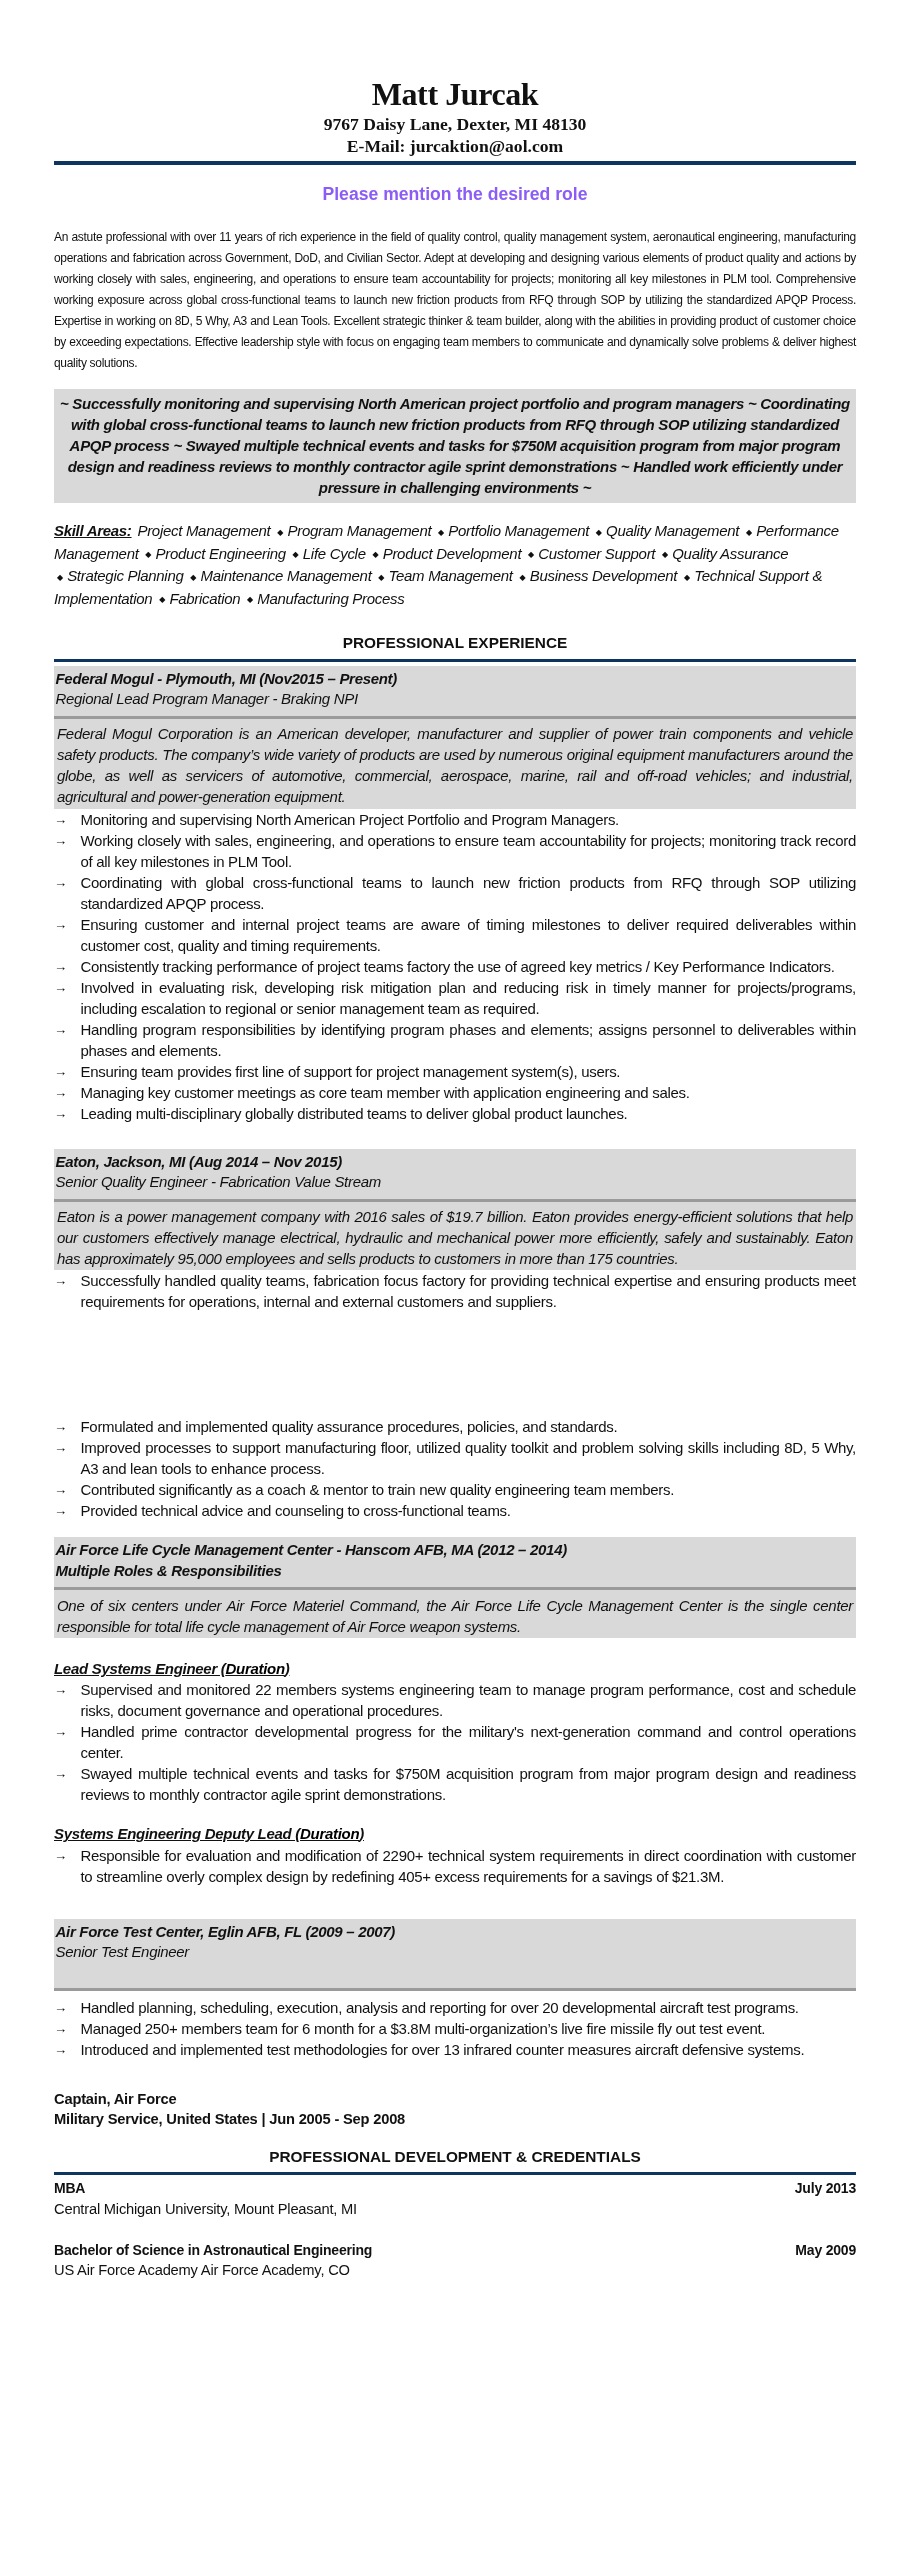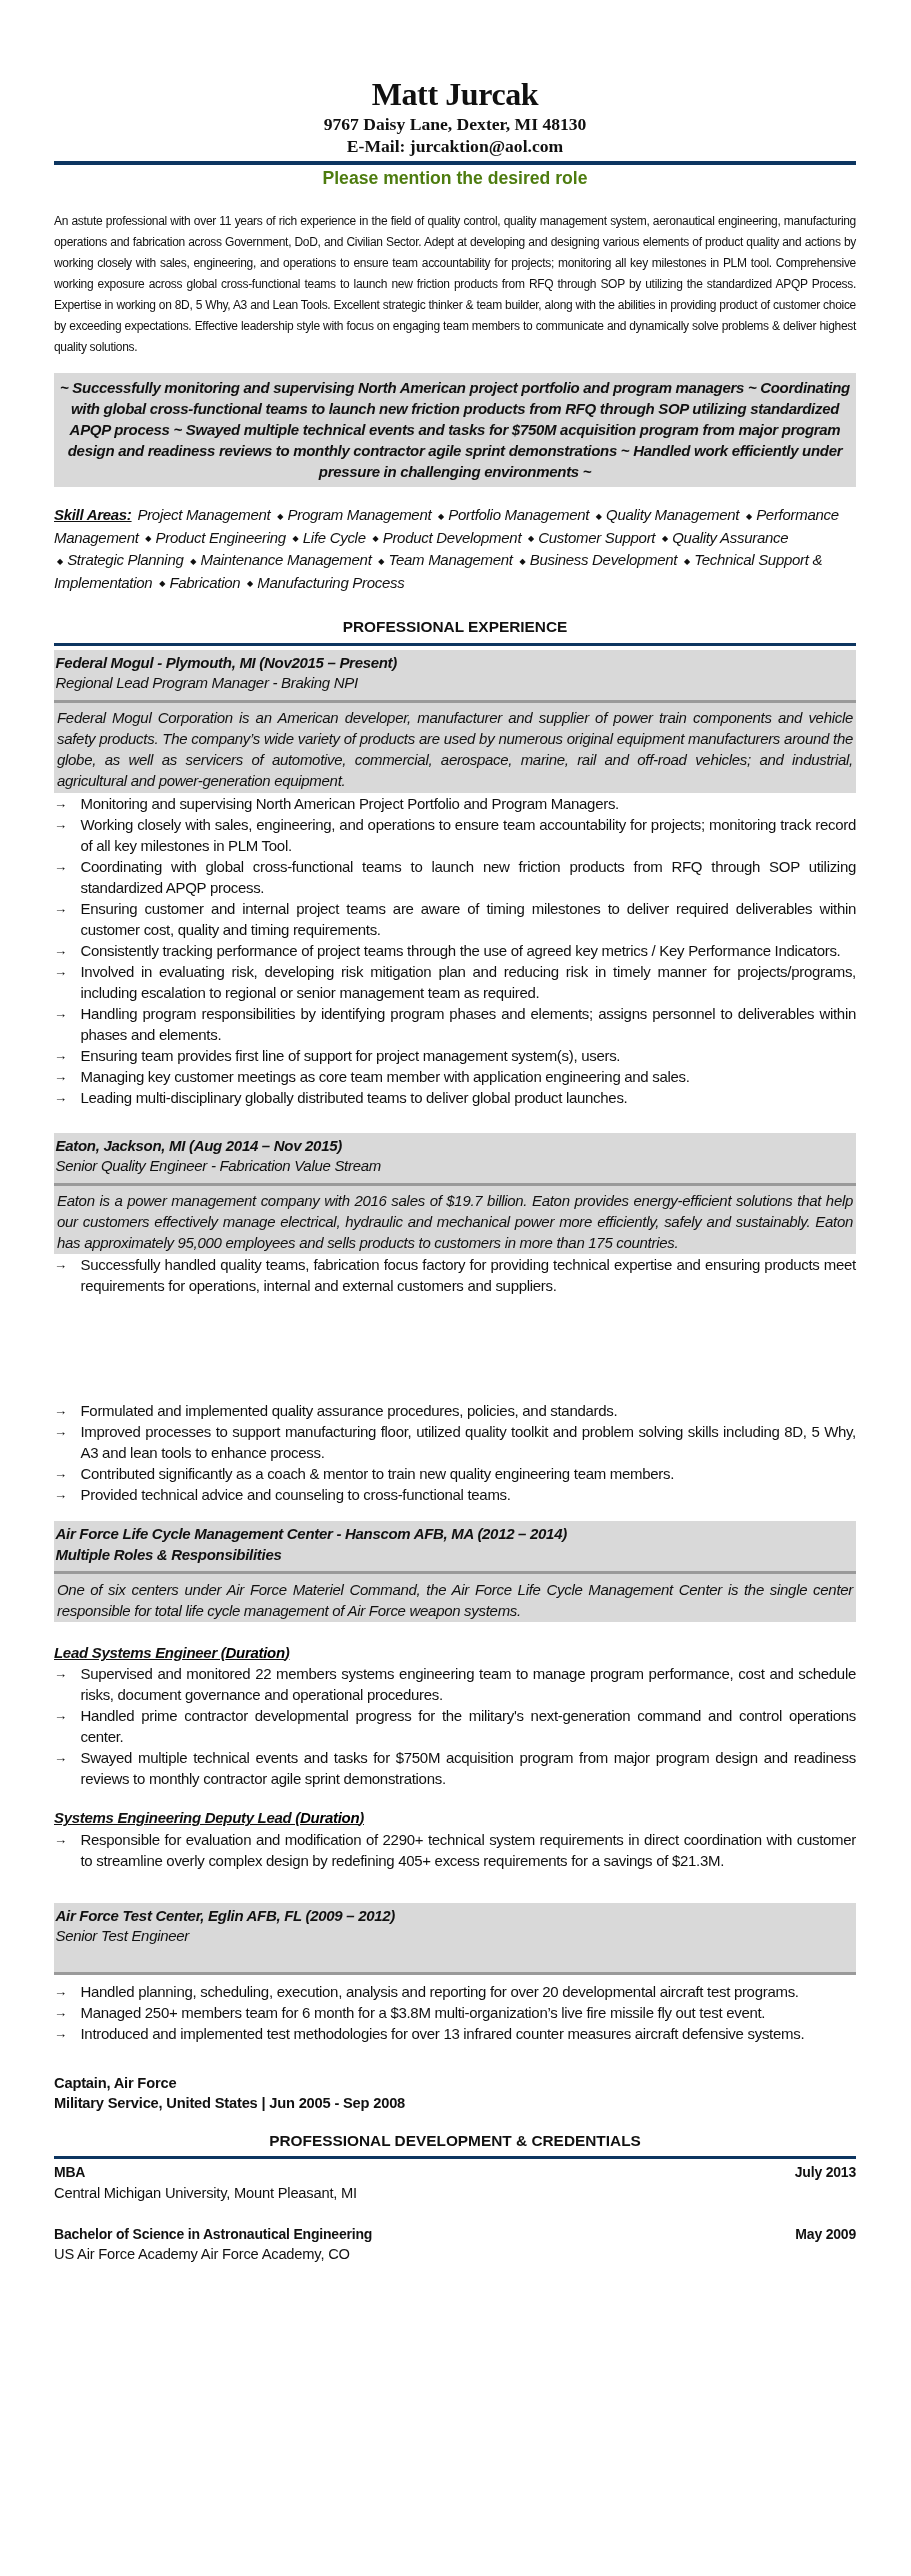--- a/index.html
+++ b/index.html
@@ -3,21 +3,21 @@
 <meta charset="utf-8">
 <style>
   html, body { margin: 0; padding: 0; background: #ffffff; }
   body { width: 911px; height: 2576px; position: relative; overflow: hidden;
          font-family: "Liberation Sans", sans-serif; color: #111; }
   .page { position: absolute; left: 54px; width: 802px; top: 0; }
   .header { text-align: center; }
   .name { font-family: "Liberation Serif", serif; font-weight: bold; font-size: 32px; line-height: 38px; margin-top: 75px; letter-spacing: -0.4px; }
   .addr, .email { font-family: "Liberation Serif", serif; font-weight: bold; font-size: 17.6px; line-height: 22px; }
   .rule-blue { height: 3.7px; background: #0d3560; margin: 4.4px 0 0 0; }
-  .role { color: #4d7c0f; font-weight: bold; font-size: 17.6px; text-align: center; line-height: 25px; margin-top: 1px; }
+  .role { color: #8b5cf6; font-weight: bold; font-size: 17.6px; text-align: center; line-height: 25px; margin-top: 17px; }
   .summary { font-size: 12px; line-height: 21px; text-align: justify; margin-top: 20px; letter-spacing: -0.3px; }
   .highlight-box { background: #d9d9d9; margin-top: 14.7px; padding: 4.4px 1.5px 4.4px 1.5px; text-align: center;
                    font-style: italic; font-weight: bold; font-size: 15px; line-height: 21px; letter-spacing: -0.3px; }
   .skills { text-align: left; font-style: italic; font-size: 15px; line-height: 21px; margin-top: 17.6px; letter-spacing: -0.3px; }
   .skills .label { font-weight: bold; text-decoration: underline; margin-right: 5.9px; }
   .skills .sep { font-style: normal; font-size: 8px; vertical-align: middle; margin: 0 4.4px 0 2.9px; }
   .section-title { text-align: center; font-weight: bold; font-size: 15.4px; line-height: 22px; margin-top: 22px; }
   .rule-blue-thin { height: 2.9px; background: #0d3560; margin-top: 4.4px; }
   .job-head { background: #d9d9d9; margin-top: 5.9px; padding: 2.9px 1.5px 0 1.5px; }
   .job-head .company { font-weight: bold; font-style: italic; font-size: 15px; line-height: 20.6px; letter-spacing: -0.3px; }
@@ -64,21 +64,21 @@
     <div class="company">Federal Mogul - Plymouth, MI (Nov2015 – Present)</div>
     <div class="title">Regional Lead Program Manager - Braking NPI</div>
     <div class="grey-rule"></div>
     <div class="job-desc">Federal Mogul Corporation is an American developer, manufacturer and supplier of power train components and vehicle safety products. The company’s wide variety of products are used by numerous original equipment manufacturers around the globe, as well as servicers of automotive, commercial, aerospace, marine, rail and off-road vehicles; and industrial, agricultural and power-generation equipment.</div>
   </div>
   <ul class="bullets">
       <li><span class="arrow">→</span><span>Monitoring and supervising North American Project Portfolio and Program Managers.</span></li>
       <li><span class="arrow">→</span><span>Working closely with sales, engineering, and operations to ensure team accountability for projects; monitoring track record of all key milestones in PLM Tool.</span></li>
       <li><span class="arrow">→</span><span>Coordinating with global cross-functional teams to launch new friction products from RFQ through SOP utilizing standardized APQP process.</span></li>
       <li><span class="arrow">→</span><span>Ensuring customer and internal project teams are aware of timing milestones to deliver required deliverables within customer cost, quality and timing requirements.</span></li>
-      <li><span class="arrow">→</span><span>Consistently tracking performance of project teams through the use of agreed key metrics / Key Performance Indicators.</span></li>
+      <li><span class="arrow">→</span><span>Consistently tracking performance of project teams factory the use of agreed key metrics / Key Performance Indicators.</span></li>
       <li><span class="arrow">→</span><span>Involved in evaluating risk, developing risk mitigation plan and reducing risk in timely manner for projects/programs, including escalation to regional or senior management team as required.</span></li>
       <li><span class="arrow">→</span><span>Handling program responsibilities by identifying program phases and elements; assigns personnel to deliverables within phases and elements.</span></li>
       <li><span class="arrow">→</span><span>Ensuring team provides first line of support for project management system(s), users.</span></li>
       <li><span class="arrow">→</span><span>Managing key customer meetings as core team member with application engineering and sales.</span></li>
       <li><span class="arrow">→</span><span>Leading multi-disciplinary globally distributed teams to deliver global product launches.</span></li>
     </ul>
 
   <div class="job-head" style="margin-top:25px;">
     <div class="company">Eaton, Jackson, MI (Aug 2014 – Nov 2015)</div>
     <div class="title">Senior Quality Engineer - Fabrication Value Stream</div>
@@ -113,21 +113,21 @@
     </ul>
 
   <div class="subrole" style="margin-top:19px;">
     <span>Systems Engineering Deputy Lead (</span><span class="dur">Duration</span><span>)</span>
   </div>
   <ul class="bullets">
       <li><span class="arrow">→</span><span>Responsible for evaluation and modification of 2290+ technical system requirements in direct coordination with customer to streamline overly complex design by redefining 405+ excess requirements for a savings of $21.3M.</span></li>
     </ul>
 
   <div class="job-head" style="margin-top:32px;">
-    <div class="company">Air Force Test Center, Eglin AFB, FL (2009 – 2012)</div>
+    <div class="company">Air Force Test Center, Eglin AFB, FL (2009 – 2007)</div>
     <div class="title">Senior Test Engineer</div>
     <div class="spacer"></div>
     <div class="grey-rule" style="margin-bottom:5.9px;"></div>
   </div>
   <ul class="bullets" style="margin-top:4.4px;">
       <li><span class="arrow">→</span><span>Handled planning, scheduling, execution, analysis and reporting for over 20 developmental aircraft test programs.</span></li>
       <li><span class="arrow">→</span><span>Managed 250+ members team for 6 month for a $3.8M multi-organization’s live fire missile fly out test event.</span></li>
       <li><span class="arrow">→</span><span>Introduced and implemented test methodologies for over 13 infrared counter measures aircraft defensive systems.</span></li>
     </ul>
 

